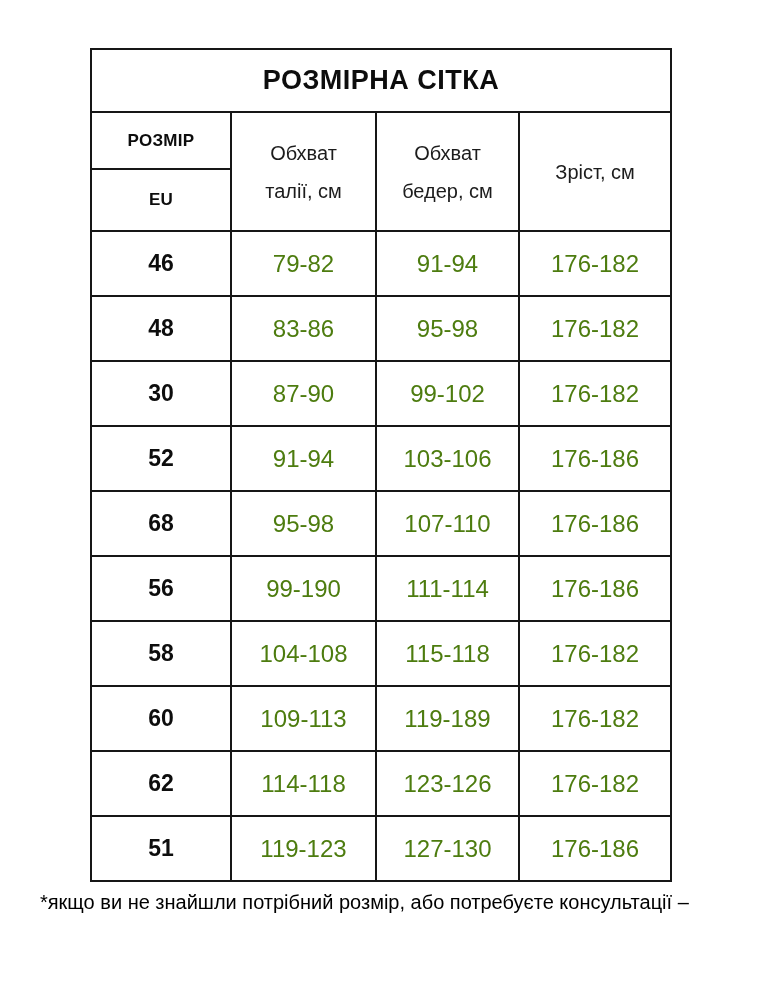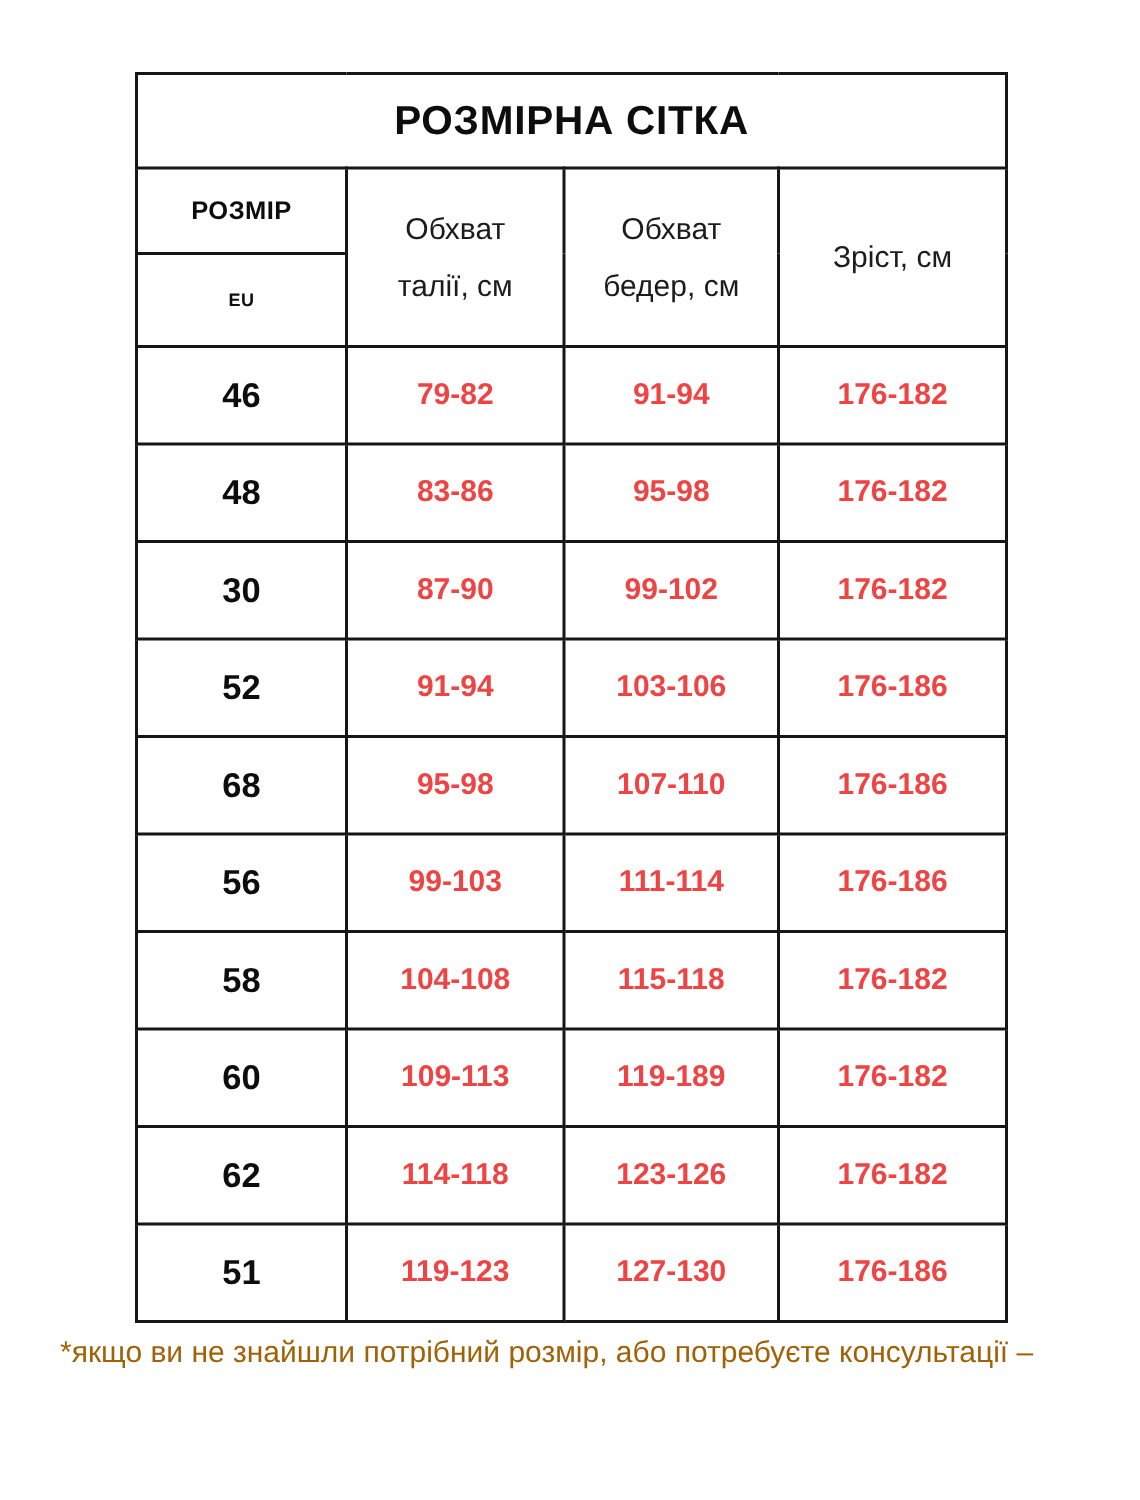--- a/index.html
+++ b/index.html
@@ -43,52 +43,52 @@
   th.size-header {
     height: 57px;
     font-size: 17px;
     font-weight: 700;
     letter-spacing: 0.3px;
     color: #0d0d0d;
     border-bottom: 1px solid #161616;
   }
   th.eu-header {
     height: 62px;
-    font-size: 12px;
+    font-size: 17px;
     font-weight: 700;
     letter-spacing: 0.3px;
     color: #0d0d0d;
     border-top: 1px solid #161616;
   }
   th.col-header {
     font-size: 20px;
     font-weight: 400;
     white-space: pre-line;
     line-height: 1.9;
     color: #1c1c1c;
   }
   td.data-cell {
     height: 65px;
-    font-size: 20px;
-    font-weight: 700;
-    color: #ef4444;
+    font-size: 24px;
+    font-weight: 400;
+    color: #4d7c0f;
   }
   td.size-cell {
     font-size: 23px;
     font-weight: 700;
     color: #0d0d0d;
   }
   .footnote {
     position: absolute;
     left: 40px;
     top: 888px;
     width: 710px;
     font-size: 20px;
     line-height: 28.5px;
-    color: #a16207;
+    color: #000000;
   }
 </style>
 </head>
 <body>
 
 <div class="page">
 
   <table class="size-table">
     <colgroup>
       <col style="width:140px">
@@ -143,21 +143,21 @@
 
     <tr>
       <td class="data-cell size-cell" data-cell="size">68</td>
       <td class="data-cell" data-cell="waist">95-98</td>
       <td class="data-cell" data-cell="hips">107-110</td>
       <td class="data-cell" data-cell="height">176-186</td>
     </tr>
 
     <tr>
       <td class="data-cell size-cell" data-cell="size">56</td>
-      <td class="data-cell" data-cell="waist">99-103</td>
+      <td class="data-cell" data-cell="waist">99-190</td>
       <td class="data-cell" data-cell="hips">111-114</td>
       <td class="data-cell" data-cell="height">176-186</td>
     </tr>
 
     <tr>
       <td class="data-cell size-cell" data-cell="size">58</td>
       <td class="data-cell" data-cell="waist">104-108</td>
       <td class="data-cell" data-cell="hips">115-118</td>
       <td class="data-cell" data-cell="height">176-182</td>
     </tr>

